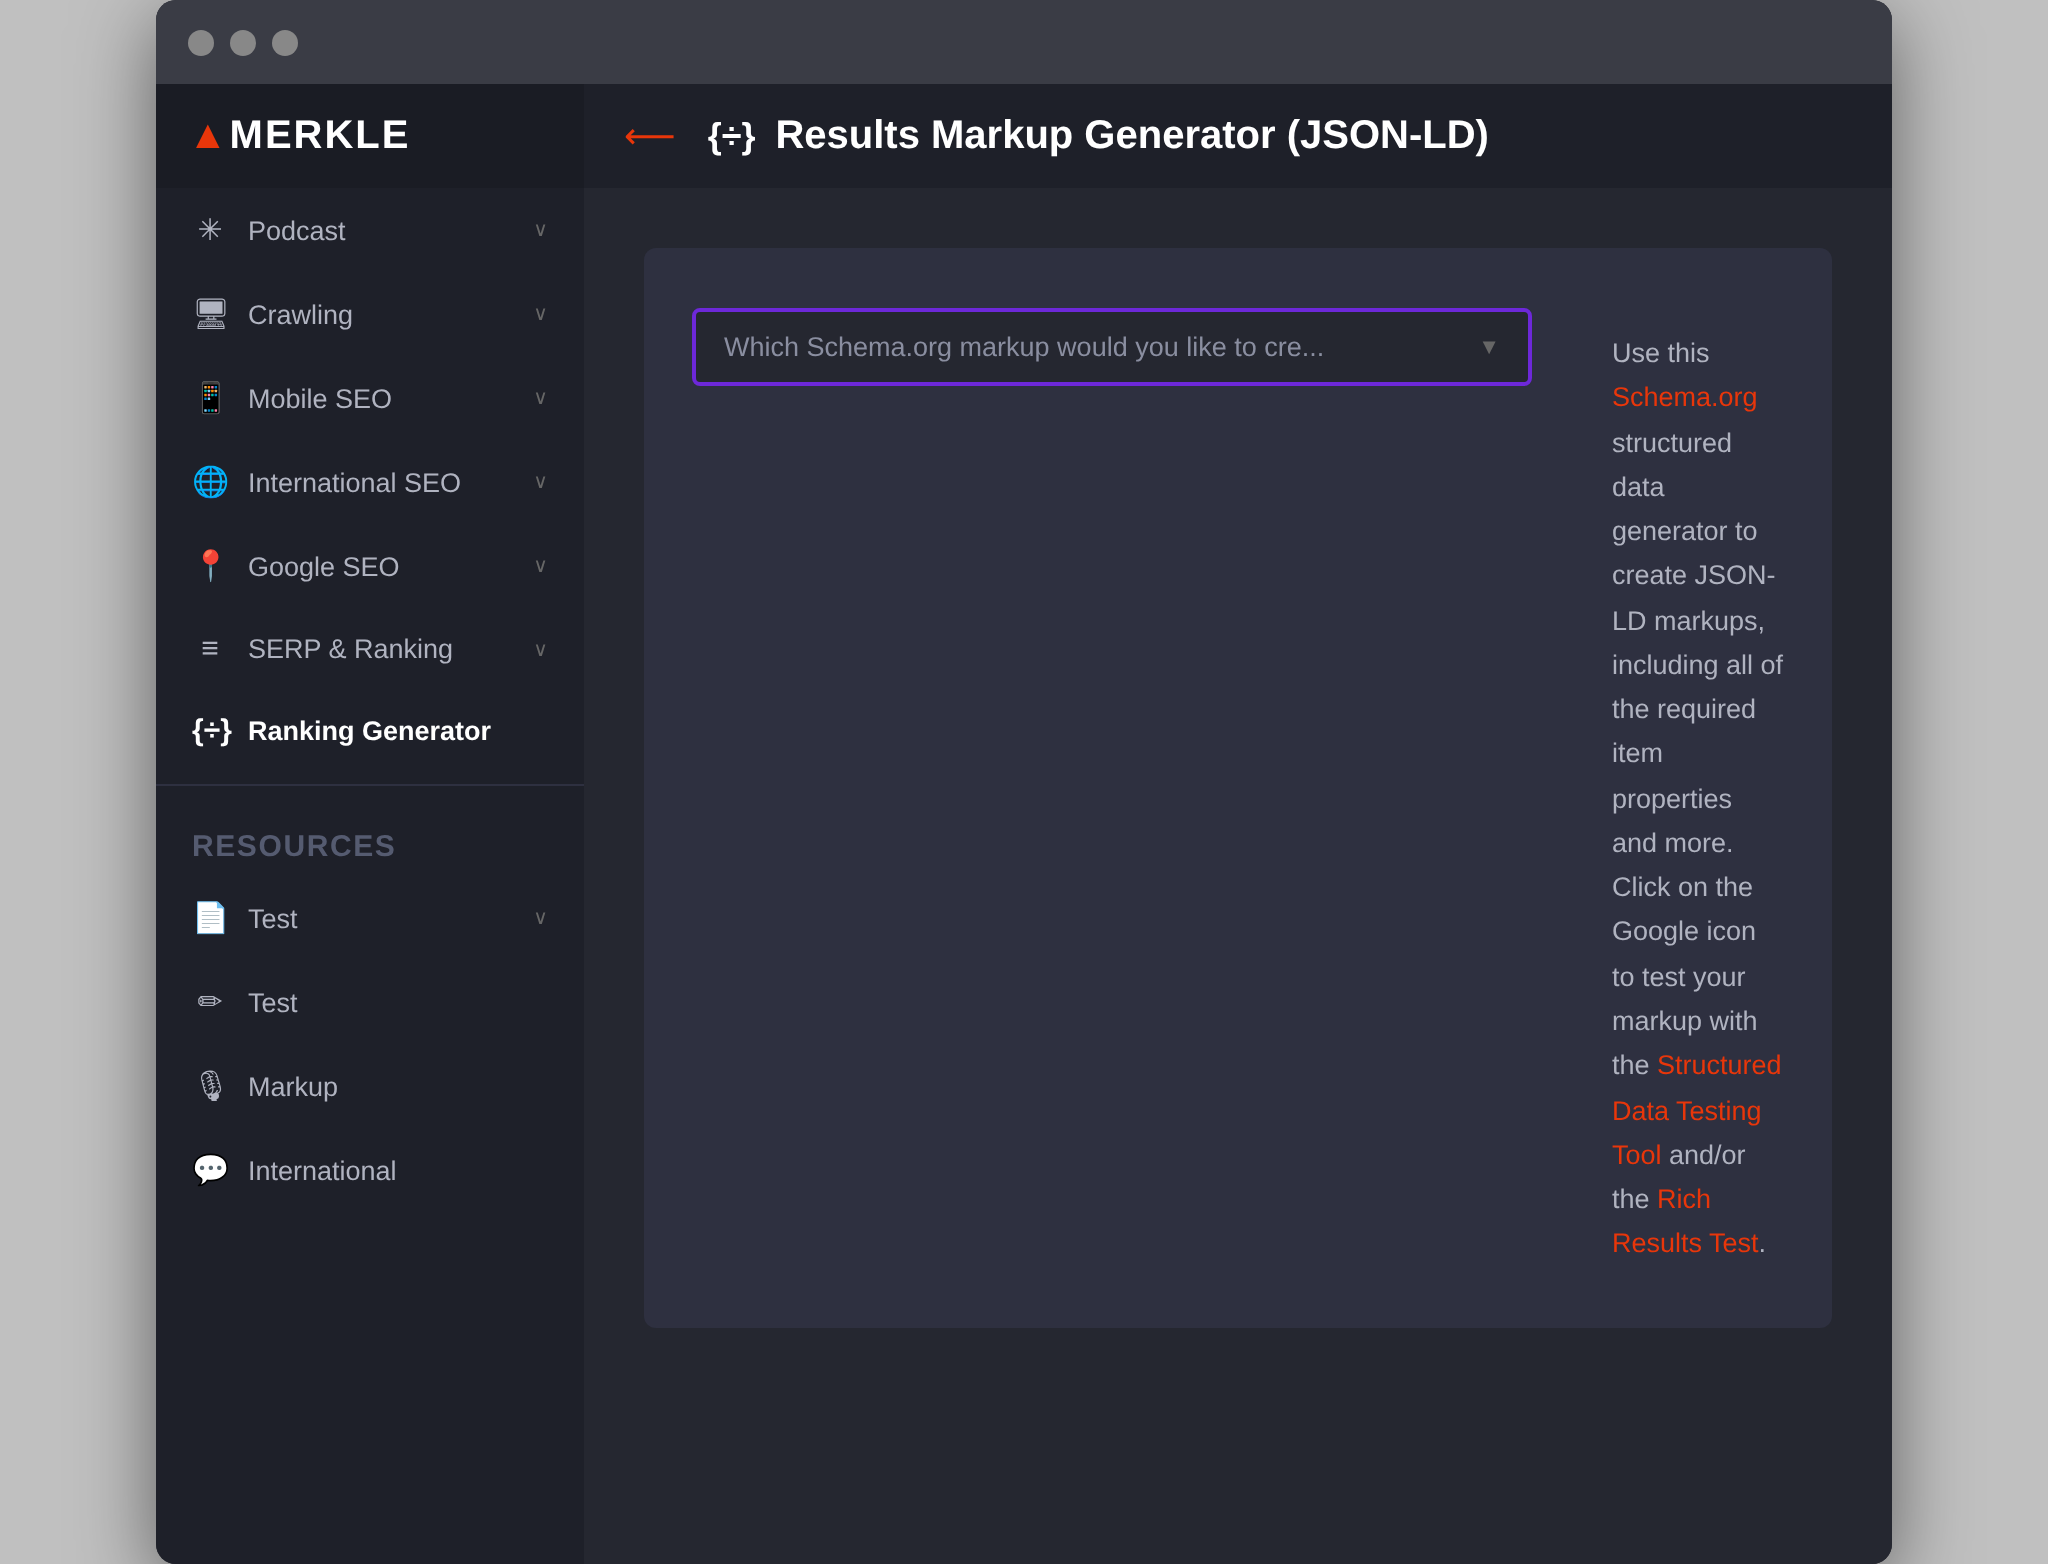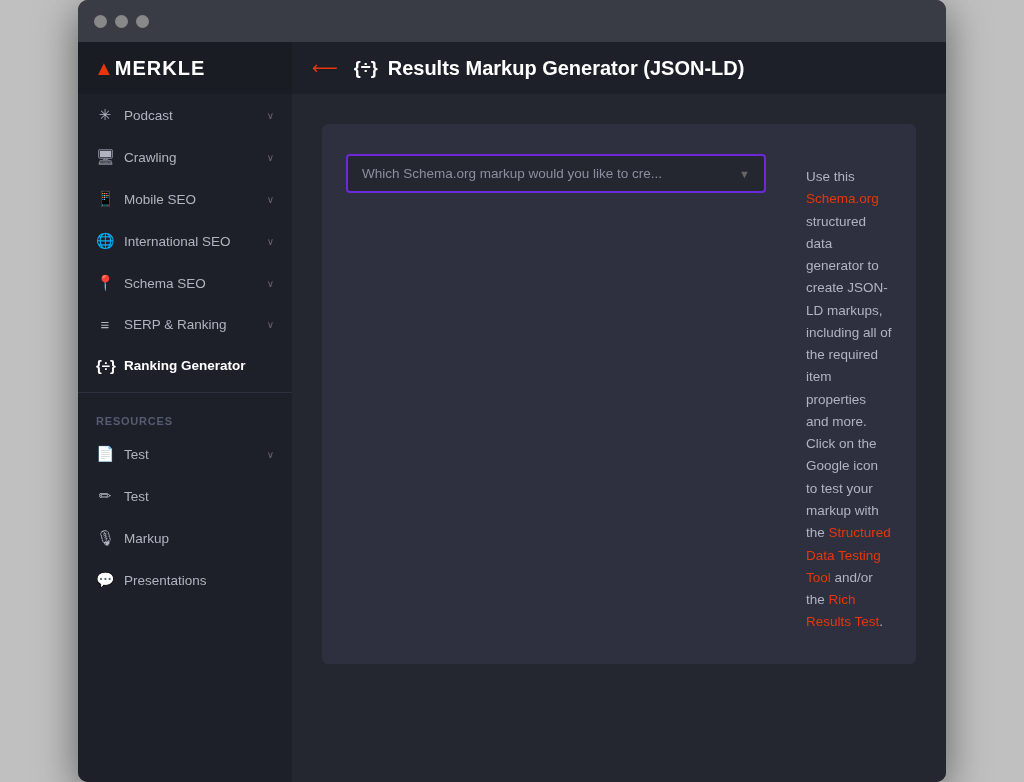--- a/index.html
+++ b/index.html
@@ -157,21 +157,21 @@
       flex: 1;
     }
 
     .sidebar-chevron {
       font-size: 10px;
       color: #666;
     }
 
     .sidebar-section-label {
       color: #555b70;
-      font-size: 11px;
+      font-size: 15px;
       font-weight: 600;
       text-transform: uppercase;
       letter-spacing: 0.8px;
       padding: 16px 18px 6px;
     }
 
     .sidebar-divider {
       height: 1px;
       background: #2e3040;
       margin: 6px 0;
@@ -294,21 +294,21 @@
           <span class="sidebar-item-label">Mobile SEO</span>
           <span class="sidebar-chevron">∨</span>
         </div>
         <div class="sidebar-item">
           <span class="sidebar-item-icon">🌐</span>
           <span class="sidebar-item-label">International SEO</span>
           <span class="sidebar-chevron">∨</span>
         </div>
         <div class="sidebar-item">
           <span class="sidebar-item-icon">📍</span>
-          <span class="sidebar-item-label">Schema SEO</span>
+          <span class="sidebar-item-label">Google SEO</span>
           <span class="sidebar-chevron">∨</span>
         </div>
         <div class="sidebar-item">
           <span class="sidebar-item-icon">≡</span>
           <span class="sidebar-item-label">SERP &amp; Ranking</span>
           <span class="sidebar-chevron">∨</span>
         </div>
         <div class="sidebar-item active">
           <span class="sidebar-item-icon">{÷}</span>
           <span class="sidebar-item-label">Ranking Generator</span>
@@ -326,21 +326,21 @@
         <div class="sidebar-item">
           <span class="sidebar-item-icon">✏</span>
           <span class="sidebar-item-label">Test</span>
         </div>
         <div class="sidebar-item">
           <span class="sidebar-item-icon">🎙</span>
           <span class="sidebar-item-label">Markup</span>
         </div>
         <div class="sidebar-item">
           <span class="sidebar-item-icon">💬</span>
-          <span class="sidebar-item-label">Presentations</span>
+          <span class="sidebar-item-label">International</span>
         </div>
       </nav>
 
       <main class="content">
         <div class="content-card">
           <div class="content-row">
             <div class="content-left">
               <div class="schema-selector">
                 <span class="schema-selector-label">Which Schema.org markup would you like to cre...</span>
                 <span class="schema-selector-chevron">▼</span>

